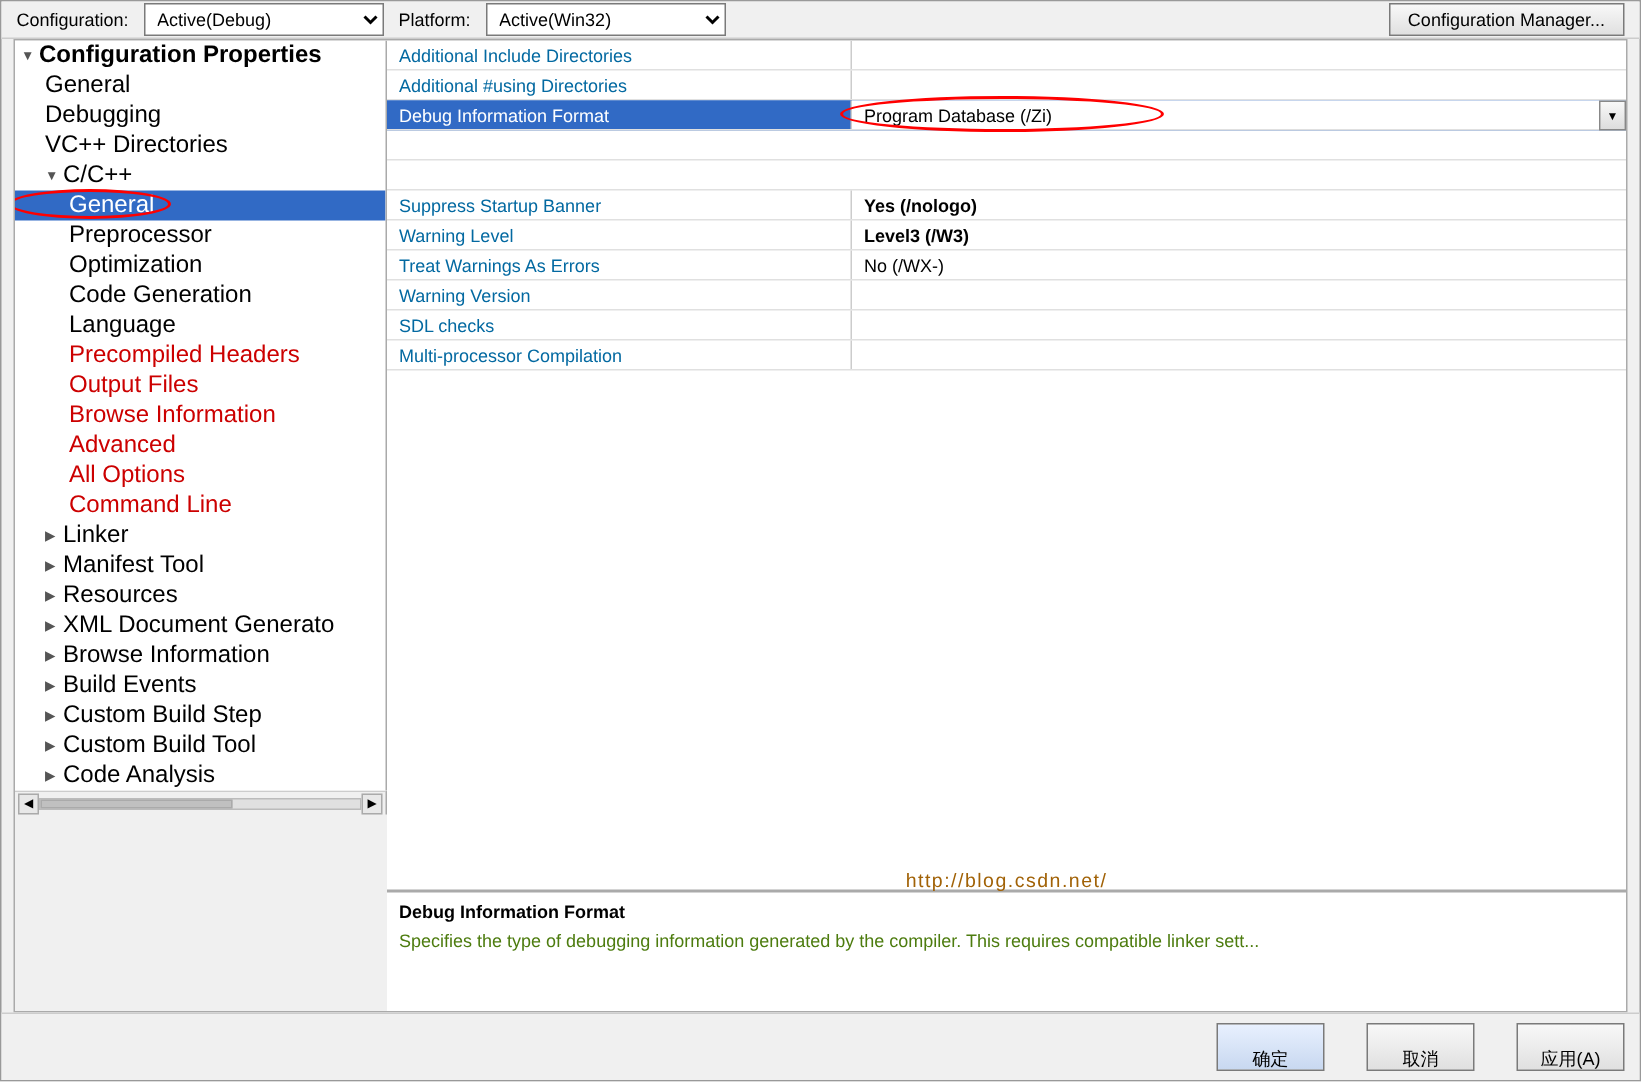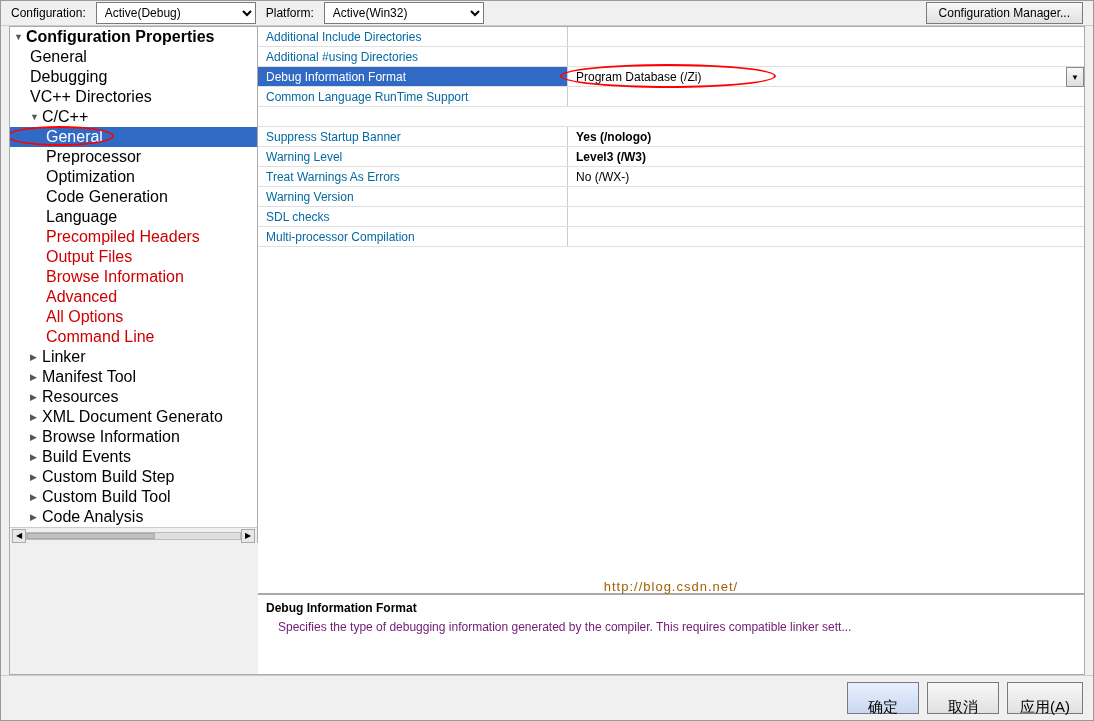--- a/index.html
+++ b/index.html
@@ -212,44 +212,44 @@
 
     .desc-title {
       font-size: 12px;
       font-weight: bold;
       color: #000;
       margin-bottom: 4px;
     }
 
     .desc-text {
       font-size: 12px;
-      color: #701a75;
+      color: #4d7c0f;
       line-height: 1.4;
-      margin-left: 12px;
     }
 
     
     .bottom-bar {
       display: flex;
       justify-content: flex-end;
       align-items: center;
       padding: 6px 10px;
       gap: 8px;
       background: #f0f0f0;
       border-top: 1px solid #ccc;
     }
 
     .bottom-btn {
       height: 26px;
       min-width: 72px;
-      font-size: 15px;
+      font-size: 12px;
       border: 1px solid #7a7a7a;
       background: linear-gradient(to bottom, #f8f8f8, #e0e0e0);
       padding: 15px 12px;
       cursor: pointer;
+      margin-left: 20px;
     }
 
     .bottom-btn.primary {
       background: linear-gradient(to bottom, #e8f0fe, #c8d8f0);
     }
 
     
     .left-panel-container {
       display: flex;
       flex-direction: column;
@@ -457,21 +457,20 @@
           <div class="prop-name">Debug Information Format</div>
           <div class="prop-value" style="position:relative; padding-right:20px;">
             <span>Program Database (/Zi)</span>
 
             <div style="position:absolute; left:-8px; top:-3px; width:216px; height:24px; border:2px solid red; border-radius:50%; pointer-events:none;"></div>
             <div class="dropdown-btn">▼</div>
           </div>
         </div>
 
         <div class="prop-row">
-          <div class="prop-name">Common Language RunTime Support</div>
           <div class="prop-value"></div>
         </div>
 
         <div class="prop-row">
           <div class="prop-value"></div>
         </div>
 
         <div class="prop-row">
           <div class="prop-name">Suppress Startup Banner</div>
           <div class="prop-value bold-val">Yes (/nologo)</div>

